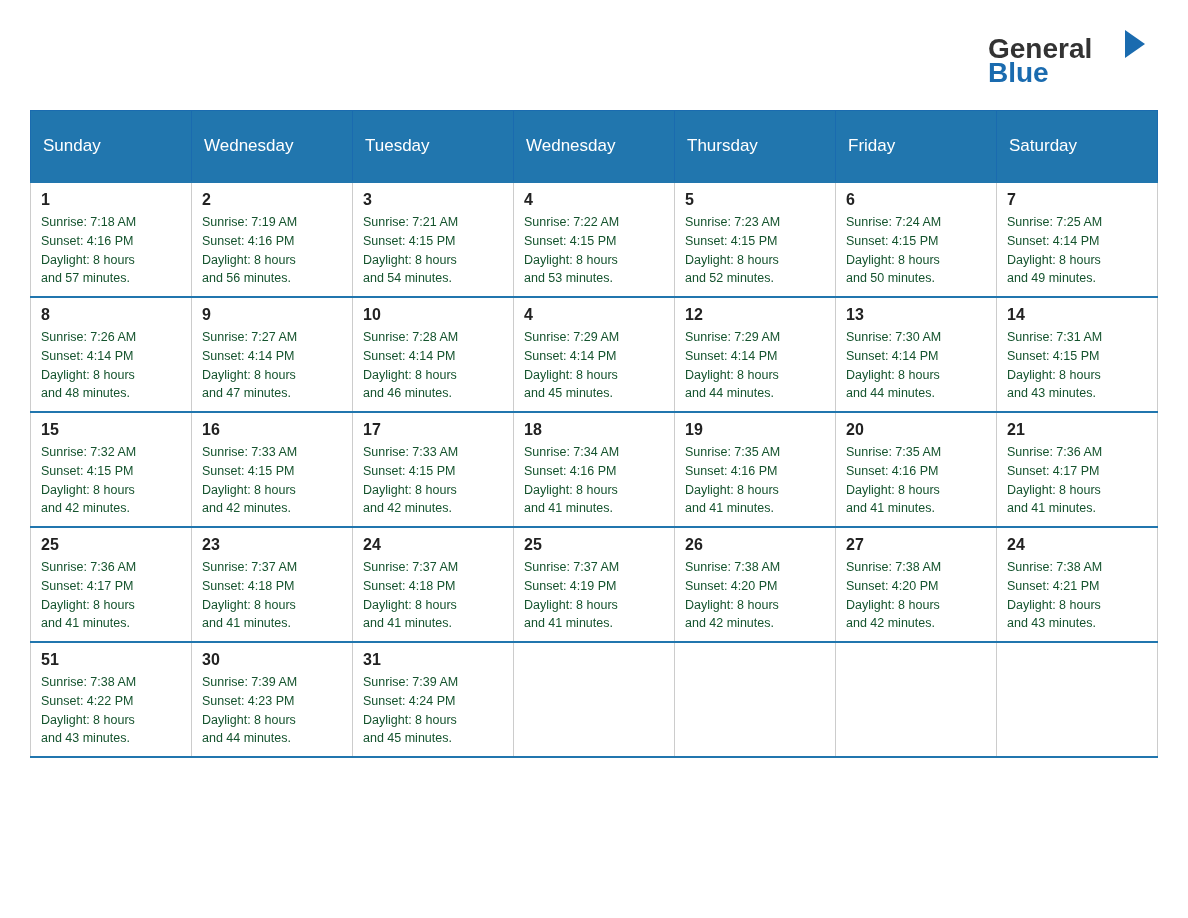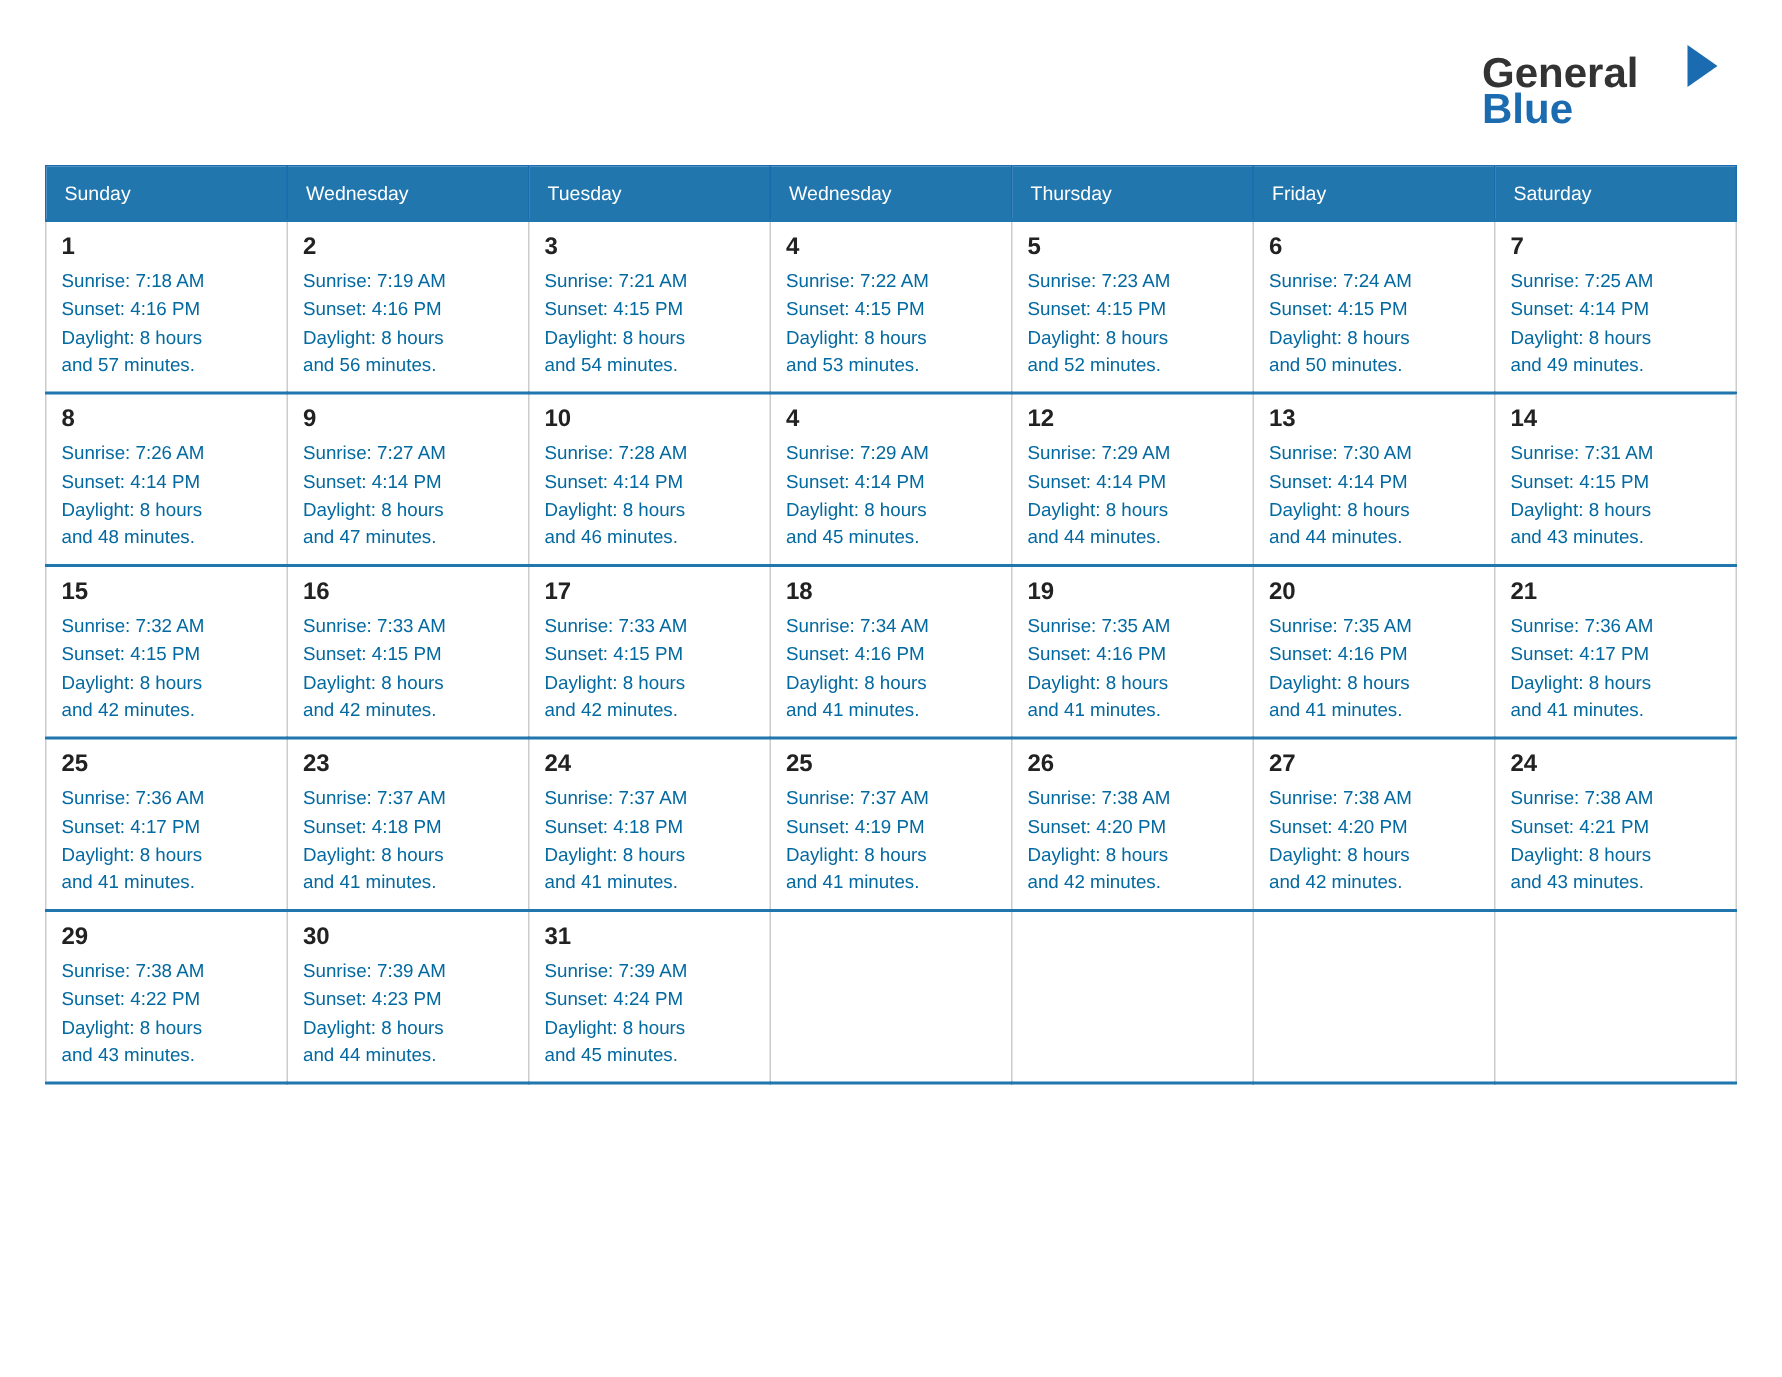--- a/index.html
+++ b/index.html
@@ -35,43 +35,43 @@
       color: #555;
       margin-top: 5px;
     }
     .calendar {
       width: 100%;
       border-collapse: collapse;
     }
     .calendar th {
       background-color: #2176ae;
       color: white;
-      padding: 10px 12px;
-      font-size: 13px;
+      padding: 25px 12px;
+      font-size: 17px;
       font-weight: normal;
       text-align: left;
       border: 1px solid #1a6baf;
     }
     .calendar td {
       vertical-align: top;
       padding: 8px 10px;
       border: 1px solid #ccc;
       width: 14.28%;
       min-height: 100px;
     }
     .day-number {
       font-size: 16px;
       font-weight: bold;
       color: #222;
       display: block;
       margin-bottom: 4px;
     }
     .day-info {
       font-size: 12.5px;
-      color: #0369a1;
+      color: #14532d;
       line-height: 1.5;
     }
     .calendar tr {
       border-bottom: 2px solid #2176ae;
     }
     .empty-cell {
       background: #fff;
     }
     
     .logo-wrapper {
@@ -229,21 +229,21 @@
           <span class="day-number">27</span>
           <div class="day-info">Sunrise: 7:38 AM<br>Sunset: 4:20 PM<br>Daylight: 8 hours<br>and 42 minutes.</div>
         </td>
         <td>
           <span class="day-number">24</span>
           <div class="day-info">Sunrise: 7:38 AM<br>Sunset: 4:21 PM<br>Daylight: 8 hours<br>and 43 minutes.</div>
         </td>
       </tr>
       <tr>
         <td>
-          <span class="day-number">29</span>
+          <span class="day-number">51</span>
           <div class="day-info">Sunrise: 7:38 AM<br>Sunset: 4:22 PM<br>Daylight: 8 hours<br>and 43 minutes.</div>
         </td>
         <td>
           <span class="day-number">30</span>
           <div class="day-info">Sunrise: 7:39 AM<br>Sunset: 4:23 PM<br>Daylight: 8 hours<br>and 44 minutes.</div>
         </td>
         <td>
           <span class="day-number">31</span>
           <div class="day-info">Sunrise: 7:39 AM<br>Sunset: 4:24 PM<br>Daylight: 8 hours<br>and 45 minutes.</div>
         </td>

